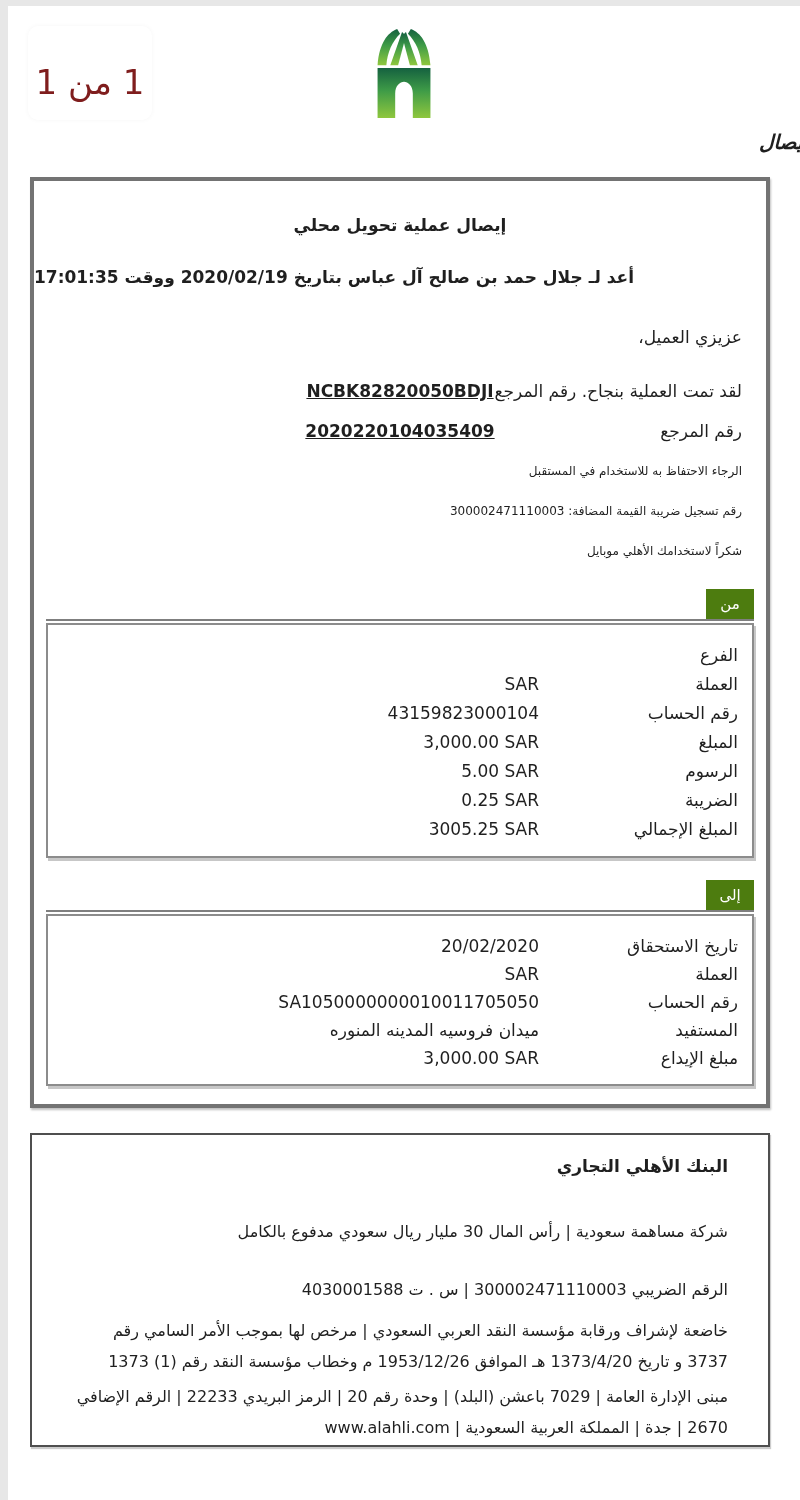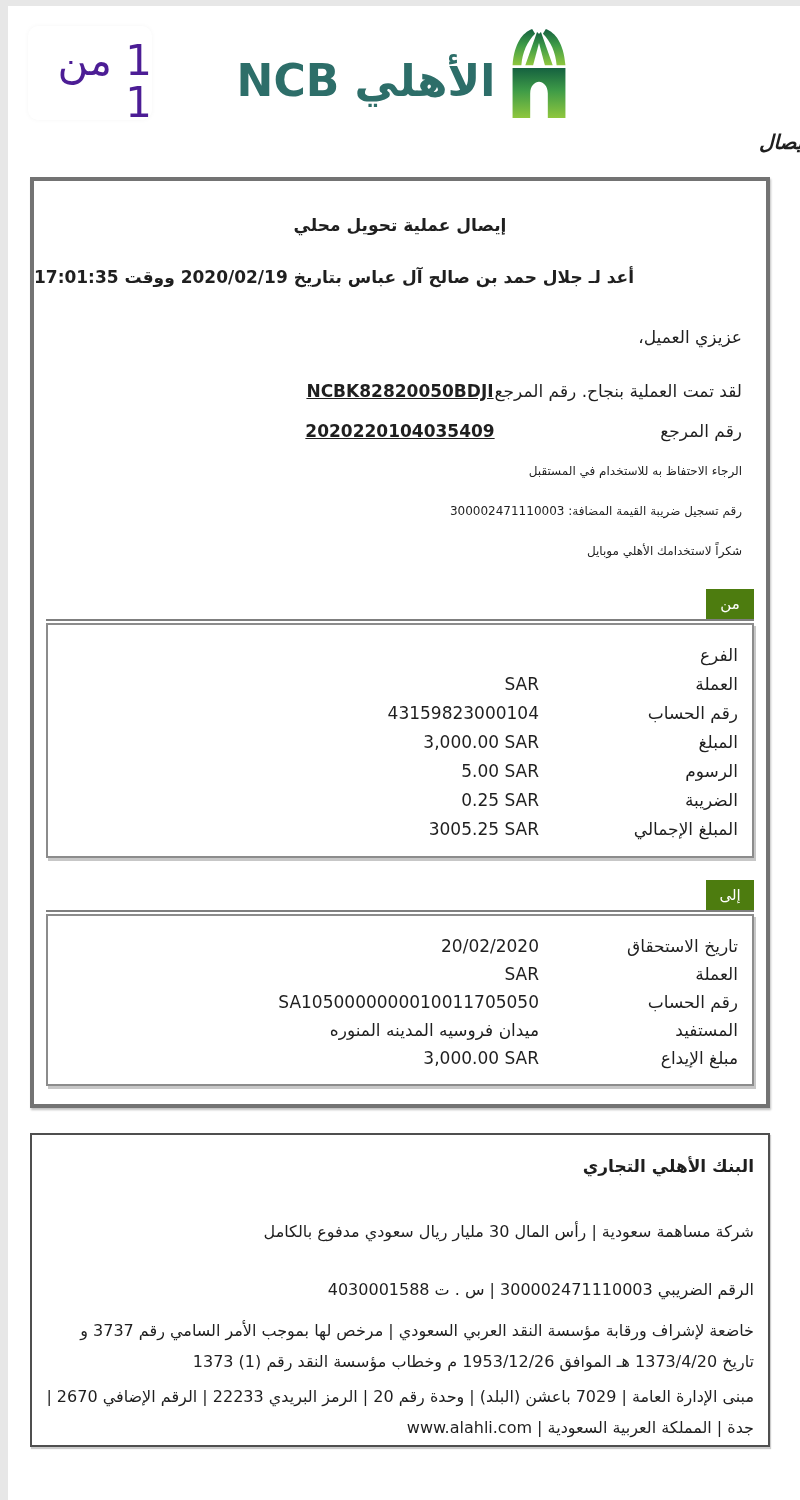--- a/index.html
+++ b/index.html
@@ -15,21 +15,21 @@
     position:absolute; left:8px; top:6px; width:792px; height:1494px;
     background:#ffffff;
   }
   
   .page-indicator-card {
     position:absolute; left:20px; top:20px; width:124px; height:94px;
     background:#ffffff; border-radius:10px; box-shadow:0 0 5px rgba(0,0,0,0.04);
     display:flex; align-items:center; justify-content:center;
   }
   .page-indicator {
-    direction:rtl; font-size:42px; color:#4c1d95; line-height:1;
+    direction:rtl; font-size:34px; color:#7f1d1d; line-height:1;
     padding-top:18px;
   }
   
   .brand {
     position:absolute; top:20px; left:0; width:100%;
     display:flex; align-items:center; justify-content:center; gap:12px;
     direction:rtl;
   }
   .wordmark {
     direction:rtl; font-size:44px; font-weight:bold; color:#2d6e69;
@@ -69,21 +69,21 @@
     box-shadow:2px 3px 0 rgba(0,0,0,0.22);
     padding:16px 0 12px 0;
   }
   .row { position:relative; height:29px; line-height:29px; font-size:17px; }
   .inner-box.to-box .row { height:28px; line-height:28px; }
   .row-label { position:absolute; right:14px; }
   .row-value { position:absolute; right:213px; direction:ltr; unicode-bidi:plaintext; }
   
   .footer-box {
     position:absolute; left:22px; top:1127px; width:740px; height:314px;
-    border:2px solid #4f4f4f; background:#fff; padding:0 14px;
+    border:2px solid #4f4f4f; background:#fff; padding:0 40px;
     direction:rtl; overflow:hidden;
     box-shadow:1px 2px 1px rgba(0,0,0,0.2);
   }
   .f-title { margin-top:18px; line-height:26px; font-size:17px; font-weight:bold; }
   .f-line1 { margin-top:40px; line-height:26px; font-size:16px; }
   .f-line2 { margin-top:32px; line-height:26px; font-size:16px; }
   .f-line3 { margin-top:12px; line-height:31px; font-size:16px; }
   .f-line4 { margin-top:4px;  line-height:31px; font-size:16px; }
 </style>
 </head>
@@ -103,21 +103,20 @@
           <stop offset="0.45" stop-color="#3e9b47"></stop>
           <stop offset="1" stop-color="#8fc73e"></stop>
         </linearGradient>
       </defs>
       <path fill="url(#ncbGrad)" d="M5,40 C7,17 15,7 25,3 L28,8 C20,16 15,27 14,40 Z"></path>
       <path fill="url(#ncbGrad)" d="M59,40 C57,17 49,7 39,3 L36,8 C44,16 49,27 50,40 Z"></path>
       <path fill="url(#ncbGrad)" d="M18,40 L30,6 L34,10 L26,40 Z"></path>
       <path fill="url(#ncbGrad)" d="M46,40 L34,6 L30,10 L38,40 Z"></path>
       <path fill="url(#ncbGrad)" d="M5,43 H59 V94 H41 V69 C41,61 36,57 32,57 C28,57 23,61 23,69 V94 H5 Z"></path>
     </svg>
-    <span class="wordmark">الأهلي NCB</span>
   </div>
 
   <div class="doc-label">إيصال</div>
 
   <div class="main-box">
     <div class="r-title1">إيصال عملية تحويل محلي</div>
     <div class="r-title2">أعد لـ جلال حمد بن صالح آل عباس بتاريخ 2020/02/19 ووقت 17:01:35</div>
     <div class="greeting">عزيزي العميل،</div>
 
     <div class="ref-rows">

